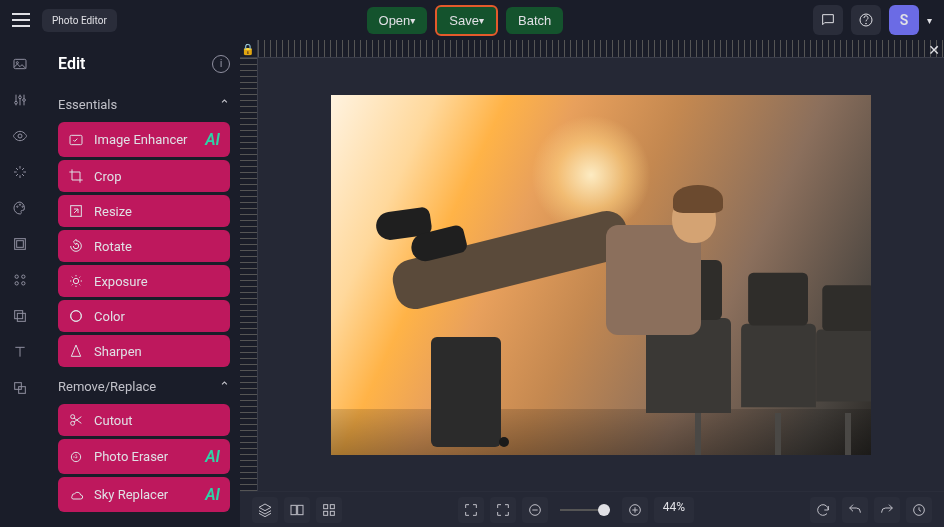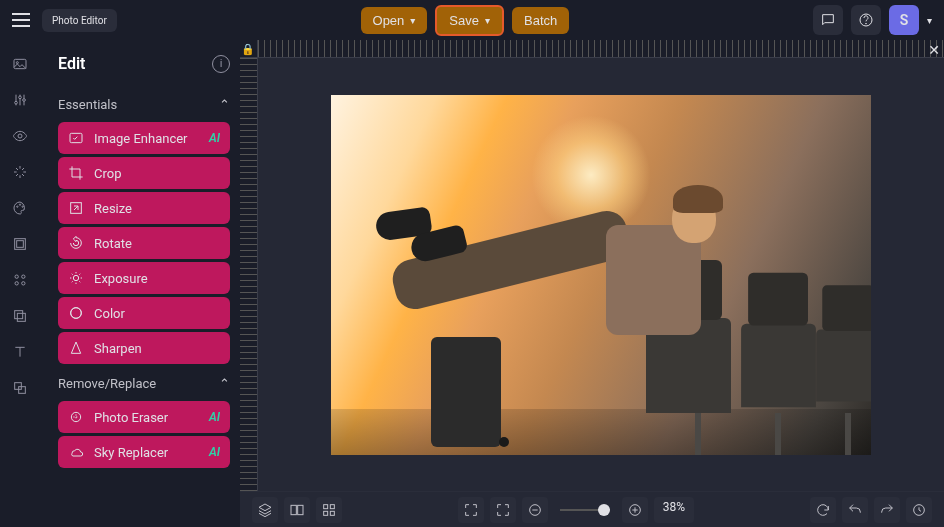--- a/index.html
+++ b/index.html
@@ -5,21 +5,21 @@
 * { margin: 0; padding: 0; box-sizing: border-box; }
 body { font-family: -apple-system, BlinkMacSystemFont, "Segoe UI", Roboto, sans-serif; background: #1a1d29; color: #e0e0e5; width: 944px; height: 527px; overflow: hidden; }
 .app { display: flex; flex-direction: column; height: 100%; }
 
 
 .topbar { display: flex; align-items: center; height: 40px; padding: 0 12px; gap: 8px; }
 .hamburger { width: 18px; height: 14px; display: flex; flex-direction: column; justify-content: space-between; cursor: pointer; }
 .hamburger span { height: 2px; background: #e0e0e5; }
 .app-title { font-size: 10px; color: #e0e0e5; margin-left: 4px; padding: 6px 10px; background: #2a2d3a; border-radius: 6px; }
 .top-spacer { flex: 1; }
-.top-btn { background: #a16207; color: #e0e0e5; border: none; padding: 6px 12px; border-radius: 6px; font-size: 13px; cursor: pointer; display: flex; align-items: center; gap: 6px; }
+.top-btn { background: #14532d; color: #e0e0e5; border: none; padding: 6px 12px; border-radius: 6px; font-size: 13px; cursor: pointer; display: flex; align-items: center; }
 .top-btn.highlight { border: 2px solid #e55a2b; text-align: center; }
 .top-icons { display: flex; gap: 8px; margin-left: auto; align-items: center; }
 .icon-btn { width: 30px; height: 30px; background: #2a2d3a; border-radius: 6px; display: flex; align-items: center; justify-content: center; cursor: pointer; color: #e0e0e5; }
 .avatar { width: 30px; height: 30px; background: #6b6be5; border-radius: 6px; display: flex; align-items: center; justify-content: center; font-weight: 600; font-size: 14px; }
 .chev-down { font-size: 10px; }
 
 
 .main { display: flex; flex: 1; overflow: hidden; }
 .iconbar { width: 40px; display: flex; flex-direction: column; align-items: center; gap: 16px; padding-top: 14px; }
 .iconbar .tool { width: 20px; height: 20px; display: flex; align-items: center; justify-content: center; cursor: pointer; color: #9090a0; }
@@ -27,21 +27,21 @@
 .sidebar { width: 200px; display: flex; flex-direction: column; padding: 14px 10px 14px 18px; overflow-y: auto; }
 .sidebar-header { display: flex; align-items: center; justify-content: space-between; margin-bottom: 14px; }
 .sidebar-title { font-size: 16px; font-weight: 600; color: #fff; }
 .info-icon { width: 18px; height: 18px; border: 1.5px solid #9090a0; border-radius: 50%; display: flex; align-items: center; justify-content: center; font-size: 11px; color: #9090a0; }
 
 .section-head { display: flex; align-items: center; justify-content: space-between; padding: 6px 0; cursor: pointer; font-size: 13px; color: #c0c0c8; margin-top: 4px; }
 .section-items { display: flex; flex-direction: column; gap: 1px; }
 .item { display: flex; align-items: center; gap: 10px; padding: 8px 10px; background: #be185d; border-radius: 6px; margin-bottom: 2px; font-size: 13px; cursor: pointer; position: relative; }
 .item:first-child { margin-top: 4px; }
 .item .icon { width: 16px; height: 16px; display: flex; align-items: center; justify-content: center; }
-.ai-badge { margin-left: auto; font-size: 12px; color: #2dd4a7; font-style: italic; font-weight: 600; }
+.ai-badge { margin-left: auto; font-size: 16px; color: #2dd4a7; font-style: italic; font-weight: 600; }
 
 .canvas-area { flex: 1; display: flex; flex-direction: column; background: #252835; position: relative; }
 .ruler-h { height: 18px; background: #1a1d29; border-bottom: 1px solid #3a3d4a; position: relative; overflow: hidden; display: flex; }
 .lock-corner { width: 18px; height: 18px; display: flex; align-items: center; justify-content: center; color: #9090a0; font-size: 11px; border-right: 1px solid #3a3d4a; }
 .ruler-ticks-h { flex: 1; background: repeating-linear-gradient(to right, #555 0, #555 1px, transparent 1px, transparent 6px); position: relative; }
 .canvas-body { flex: 1; display: flex; overflow: hidden; }
 .ruler-v { width: 18px; background: #1a1d29; border-right: 1px solid #3a3d4a; background: repeating-linear-gradient(to bottom, #555 0, #555 1px, transparent 1px, transparent 6px), #1a1d29; }
 .canvas-view { flex: 1; background: #252835; display: flex; align-items: center; justify-content: center; position: relative; }
 .close-x { position: absolute; top: 2px; right: 4px; color: #e0e0e5; cursor: pointer; font-size: 14px; z-index: 10; }
 .photo { width: 540px; height: 360px; background: linear-gradient(115deg, #fff3e0 0%, #ffd89b 15%, #ffb347 25%, #e8a05c 35%, #c48850 50%, #8b6f5c 70%, #4a4540 90%, #2a2825 100%); position: relative; overflow: hidden; }
@@ -264,20 +264,30 @@
       </div>
 
       <div class="section-head">
         <span>Remove/Replace</span>
         <span>⌃</span>
       </div>
       <div class="section-items">
         <div class="item">
             <span class="icon">
               <svg viewBox="0 0 24 24">
+                <circle cx="7" cy="7" r="3"></circle>
+                <circle cx="7" cy="17" r="3"></circle>
+                <path d="M9 9l11 8M9 15l11-8"></path>
+              </svg>
+            </span>
+            <span>Cutout</span>
+          </div>
+        <div class="item">
+            <span class="icon">
+              <svg viewBox="0 0 24 24">
                 <circle cx="12" cy="12" r="7"></circle>
                 <path d="M8 12h8M12 8v8" stroke-dasharray="2 2"></path>
               </svg>
             </span>
             <span>Photo Eraser</span>
             <span class="ai-badge">AI</span>
           </div>
         <div class="item">
             <span class="icon">
               <svg viewBox="0 0 24 24">
@@ -364,21 +374,21 @@
                 <path d="M8 12h8"></path>
               </svg>
             </div>
           <div class="zoom-slider"></div>
           <div class="bb-btn">
               <svg viewBox="0 0 24 24">
                 <circle cx="12" cy="12" r="8"></circle>
                 <path d="M8 12h8M12 8v8"></path>
               </svg>
             </div>
-          <div class="zoom-text">38%</div>
+          <div class="zoom-text">44%</div>
         </div>
         <div class="bb-spacer"></div>
         <div class="bb-group">
           <div class="bb-btn">
               <svg viewBox="0 0 24 24">
                 <path d="M20 12a8 8 0 10-2 5.3M20 12V6m0 6h-6"></path>
               </svg>
             </div>
           <div class="bb-btn">
               <svg viewBox="0 0 24 24">

